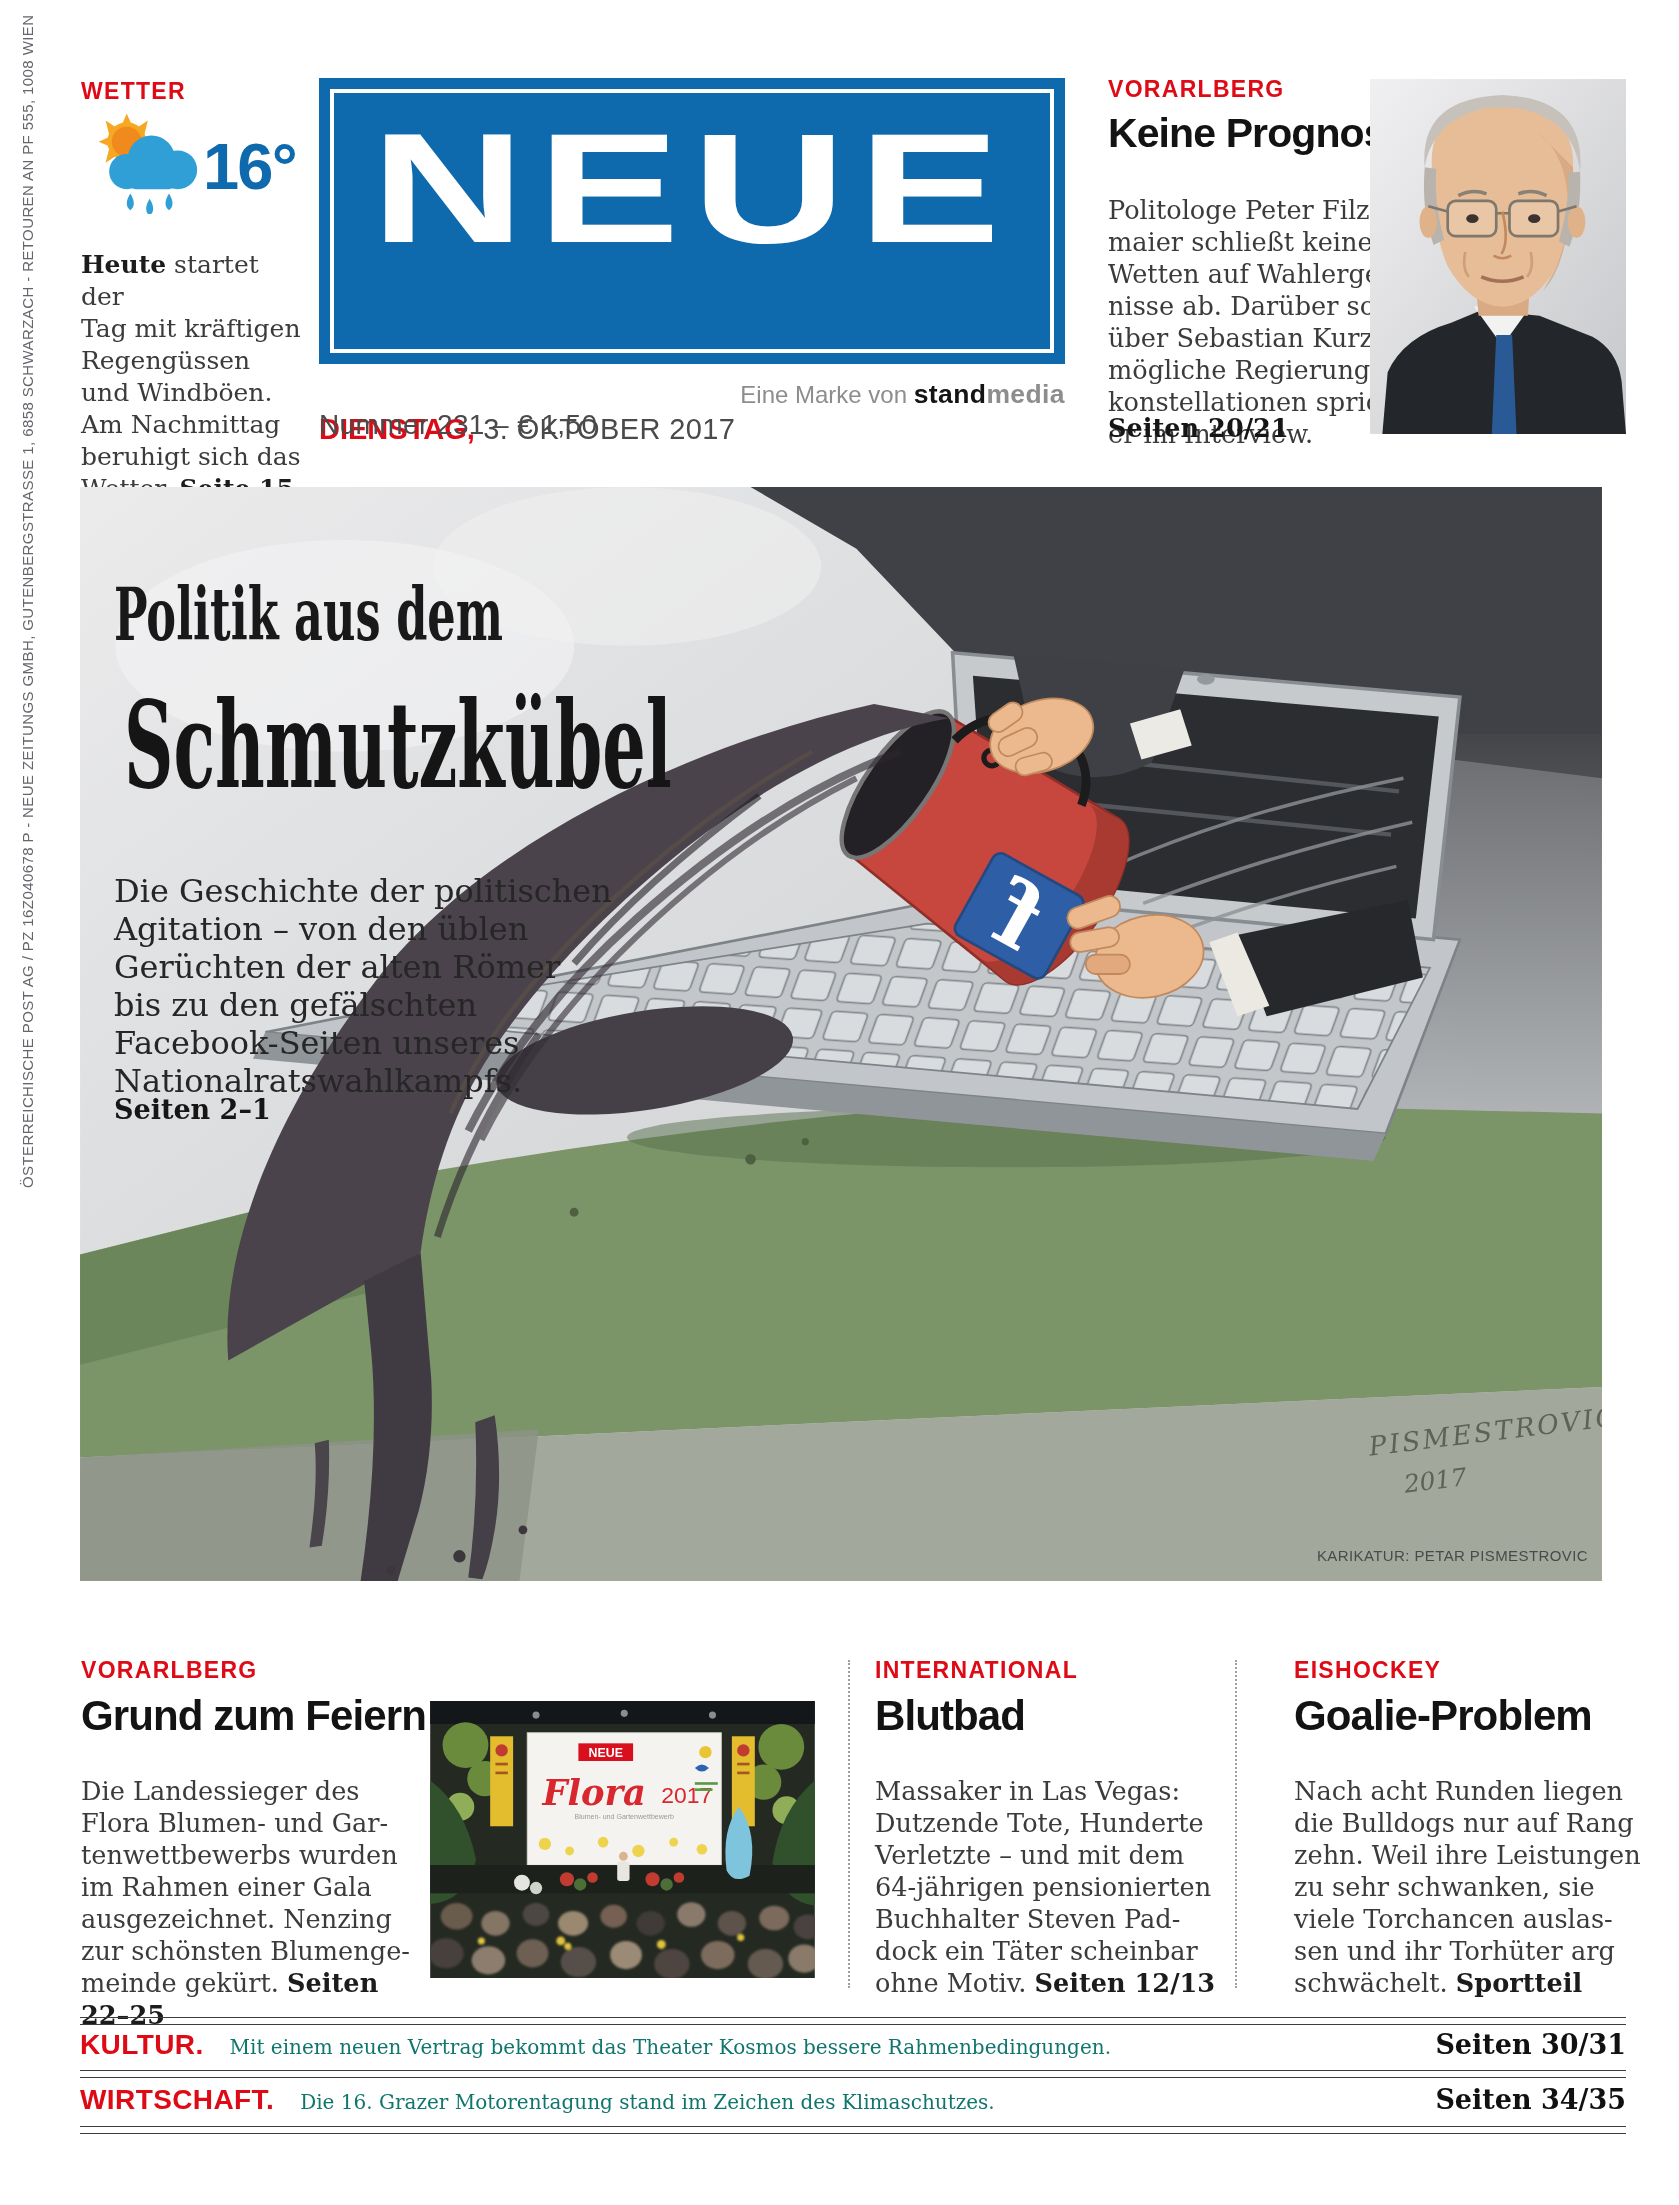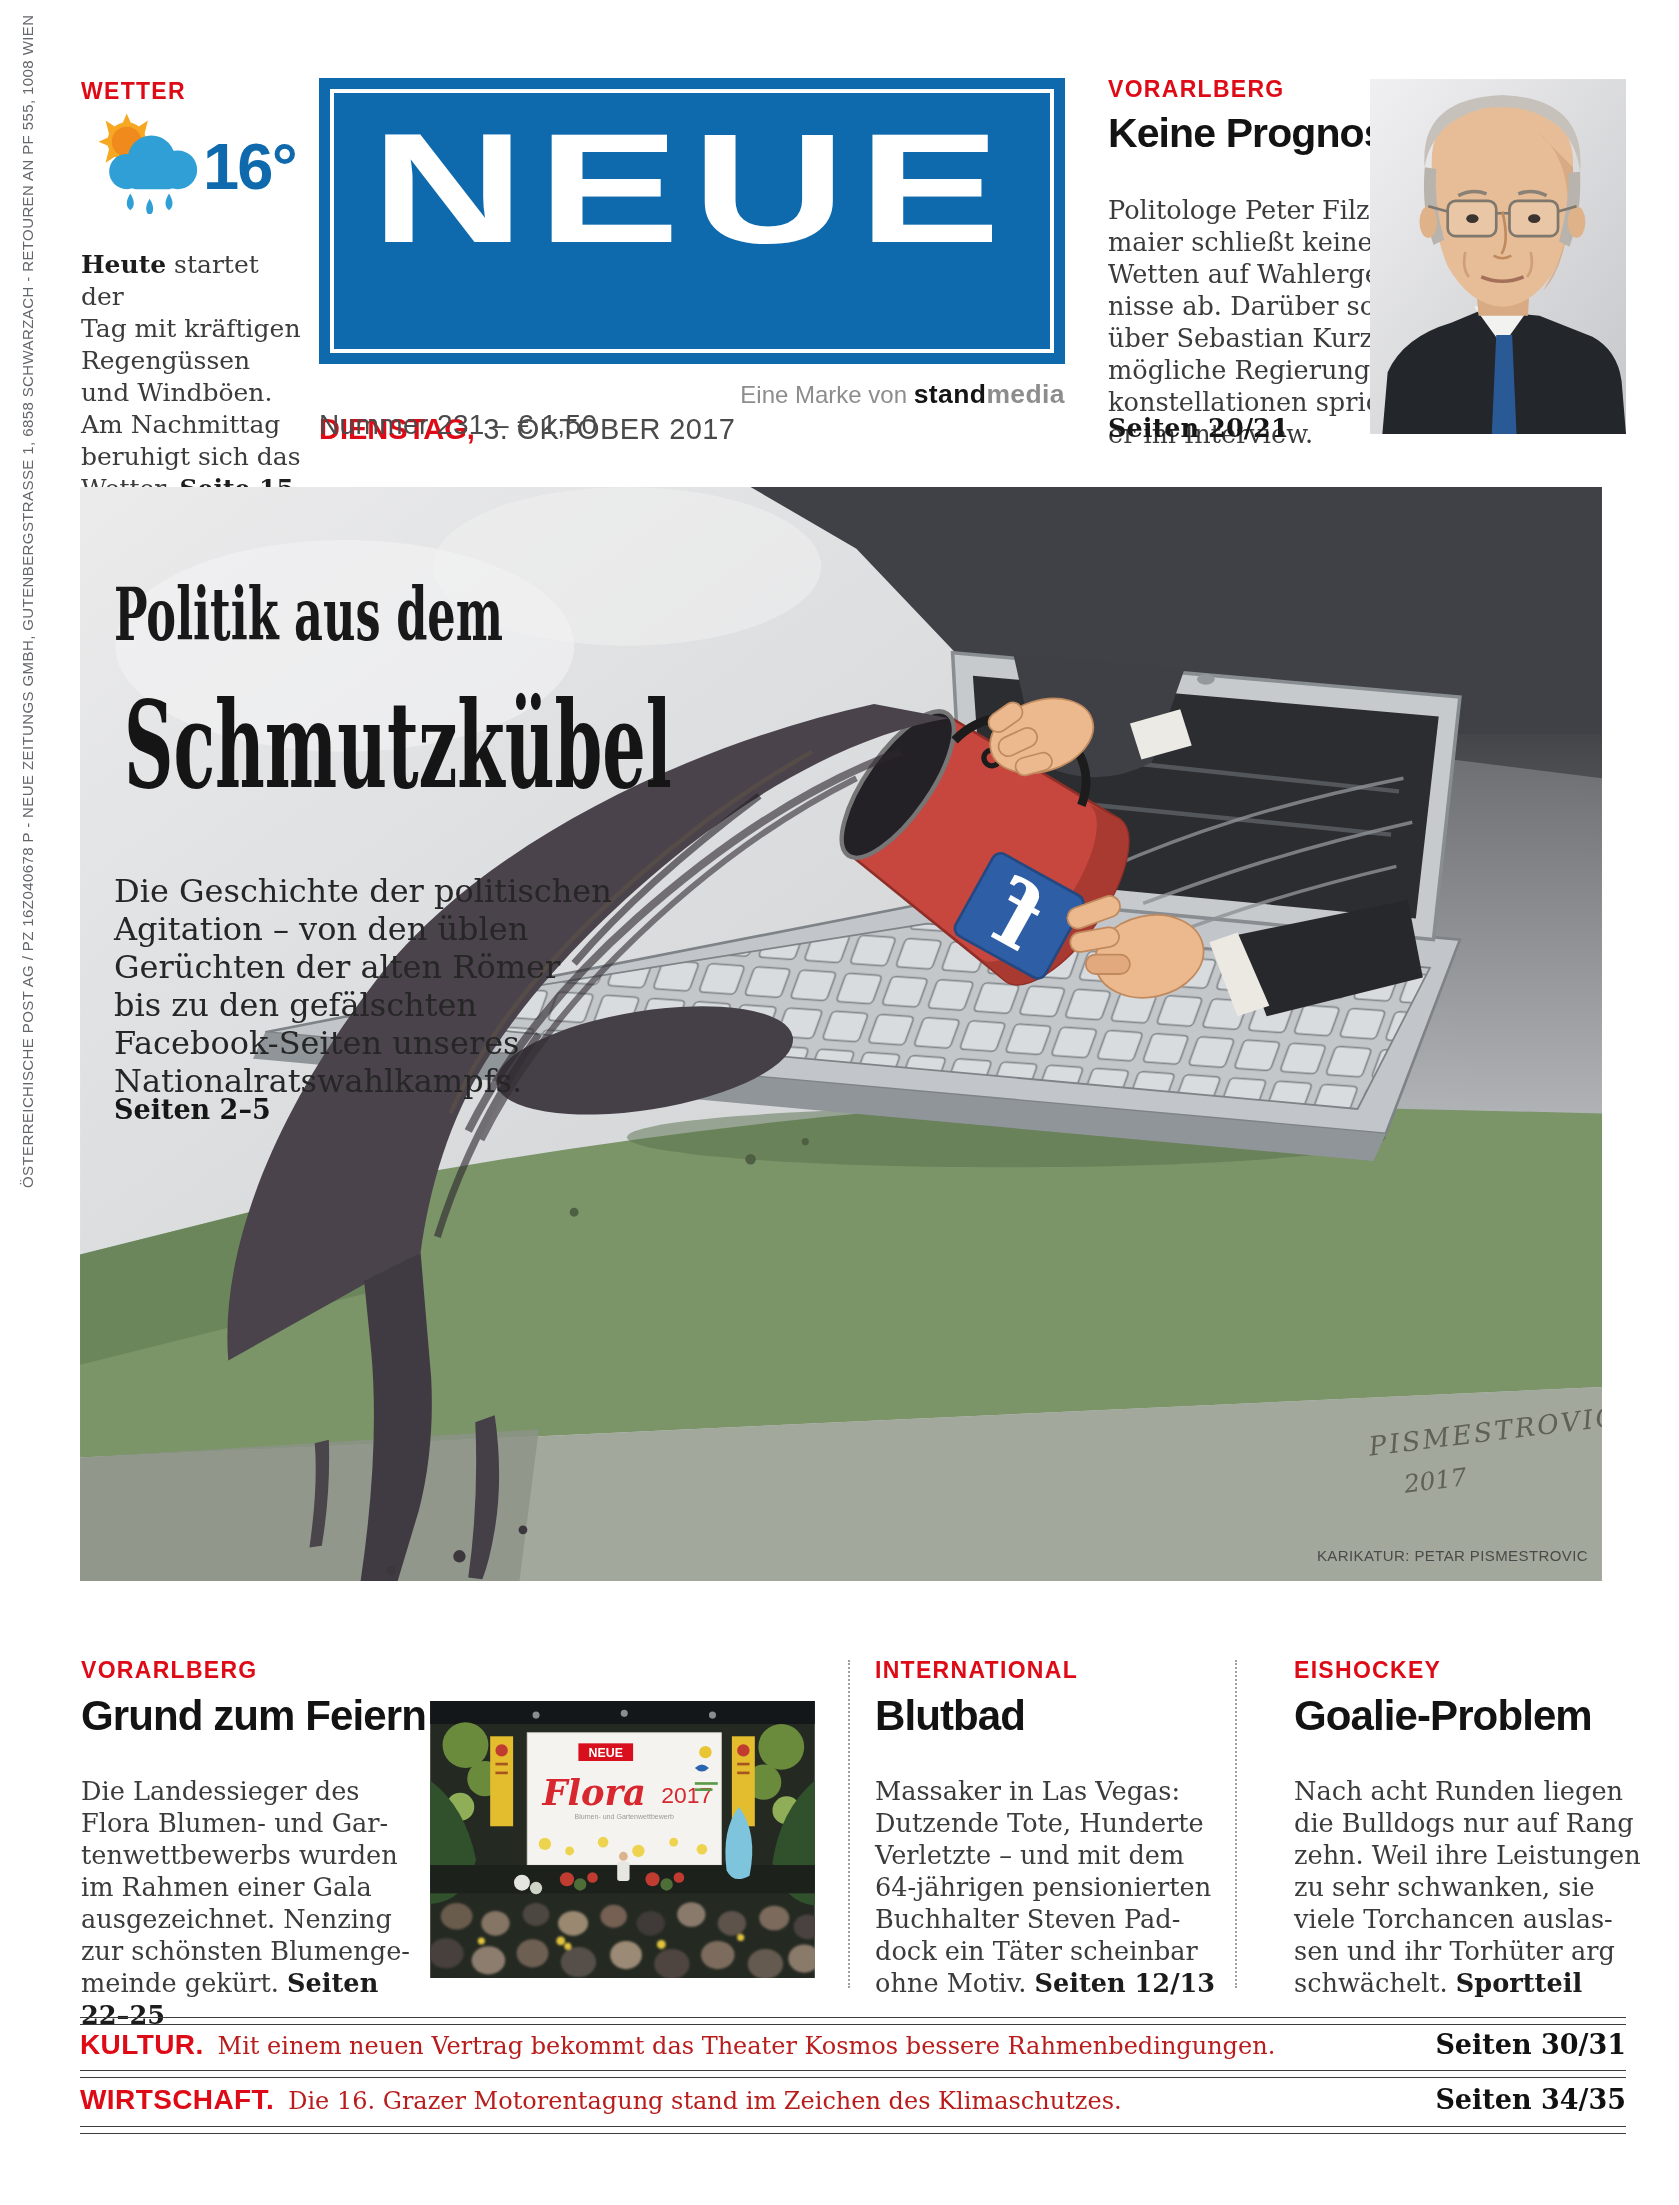--- a/index.html
+++ b/index.html
@@ -81,21 +81,21 @@
   #florapic { left:430px; top:1701px; width:385px; height:277px; }
 
   
   .drule { left:80px; width:1546px; height:6.2px;
            border-top:1.8px solid #3d3d3d; border-bottom:1.8px solid #3d3d3d; }
   #rule1 { top:2017px; } #rule2 { top:2070px; } #rule3 { top:2126px; }
   .strip { left:80px; width:1546px; height:41px; display:flex; align-items:baseline; }
   #strip1 { top:2029px; } #strip2 { top:2084px; }
   .strip .slabel { font:700 28px "Liberation Sans", sans-serif; color:#de0b17; margin-right:14px;
                    letter-spacing:0.4px; }
-  .strip .stext { flex:1; font-family:"DejaVu Serif", serif; font-size:24px; color:#b91c1c; }
+  .strip .stext { flex:1; font-family:"DejaVu Serif", serif; font-size:20px; color:#0f766e;margin-left:12px; }
   .strip .sref { font-family:"DejaVu Serif", serif; font-weight:700; font-size:27px; color:#111; }
 </style>
 </head>
 <body>
 
 <div id="page">
 
   <div id="edge-note" class="abs">ÖSTERREICHISCHE POST AG / PZ 16Z040678 P - NEUE ZEITUNGS GMBH, GUTENBERGSTRASSE 1, 6858 SCHWARZACH - RETOUREN AN PF 555, 1008 WIEN</div>
 
   <div id="weather" class="abs">
@@ -300,21 +300,21 @@
     </svg>
 
     <div id="lead-h1"><span class="cond1">Politik aus dem</span></div>
     <div id="lead-h2"><span class="cond2">Schmutzkübel</span></div>
     <p id="standfirst" class="bodytext">Die Geschichte der politischen
 Agitation – von den üblen
 Gerüchten der alten Römer
 bis zu den gefälschten
 Facebook-Seiten unseres
 Nationalratswahlkampfs.</p>
-    <div id="lead-ref" class="ref-bold">Seiten 2–5</div>
+    <div id="lead-ref" class="ref-bold">Seiten 2–1</div>
     <div id="cartoon-credit">KARIKATUR: PETAR PISMESTROVIC</div>
   </div>
 
   <div id="teaser1" class="abs teaser">
     <div class="seclabel">VORARLBERG</div>
     <div class="hl headline-sans">Grund zum Feiern</div>
     <p class="bodytext tbody"><span>Die Landessieger des
 Flora Blumen- und Gar-
 tenwettbewerbs wurden
 im Rahmen einer Gala

